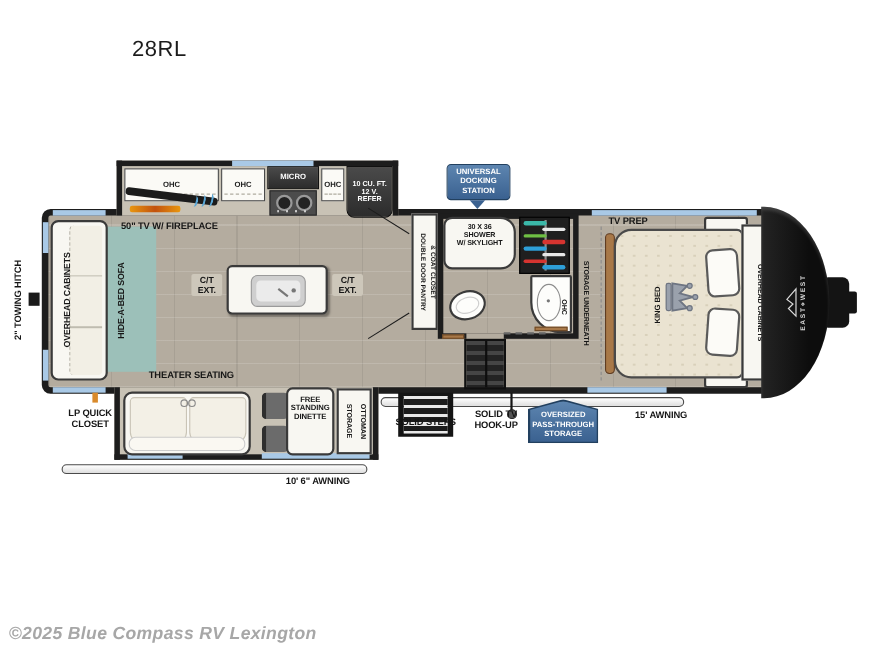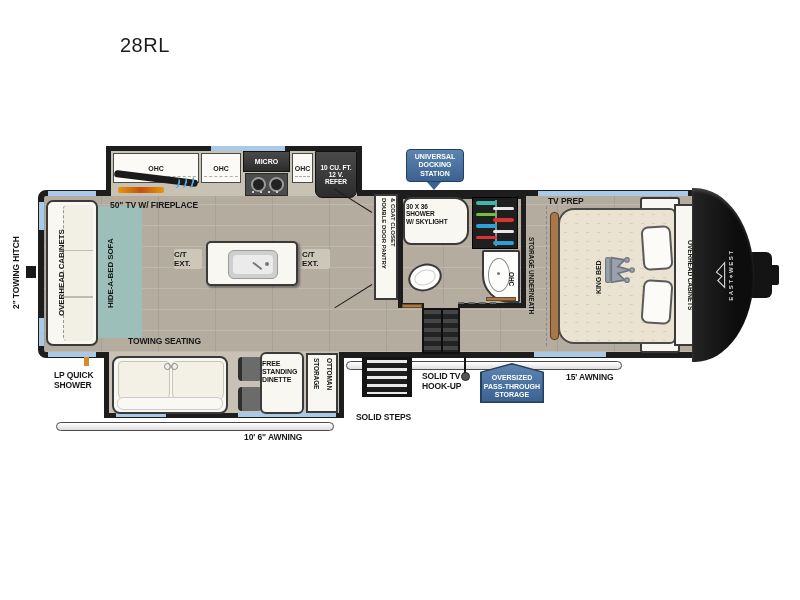--- a/index.html
+++ b/index.html
@@ -1,21 +1,21 @@
 <!DOCTYPE html>
 <html style="--wall: #1d1d1d; --floor: #b4ac9f; --slide-floor: #c8c2b5; --window-blue: #a9c9e6; --badge-top: #5d85b0; --badge-bottom: #3a6190; --badge-border: #22405f; --rug-teal: #9cc0b9; --accent-orange: #d98a2b; --wood-trim: #a87848;"><head>
 <meta charset="utf-8">
 <style>
   html,body{margin:0;padding:0;background:#fff;}
   #plan{position:relative;width:800px;height:600px;background:#ffffff;overflow:hidden;
         font-family:"Liberation Sans",sans-serif;}
   
   .abs{position:absolute;}
   .lbl{position:absolute;font-weight:bold;font-size:8.5px;line-height:1.15;color:#161616;
-       letter-spacing:-0.1px;white-space:pre-line;z-index:6;}
+       letter-spacing:-0.1px;white-space:pre-line;text-align:center;z-index:6;}
   .vlbl{writing-mode:vertical-rl;text-align:center;}
   .vlbl.up{transform:rotate(180deg);}
   .vlr{writing-mode:vertical-lr;}
   .wbox{position:absolute;background:#f8f7f2;border:2px solid #3a3a3a;box-sizing:border-box;}
   .winacc{position:absolute;background:var(--window-blue,#a9c9e6);z-index:2;}
   .darkbox{position:absolute;background:linear-gradient(180deg,#4a4a4a,#2c2c2c);color:#fff;
        border:1.5px solid #111;box-sizing:border-box;display:flex;align-items:center;justify-content:center;
        font-weight:bold;white-space:pre-line;text-align:center;}
   
   #main-body{position:absolute;left:38px;top:190px;width:664px;height:168px;box-sizing:border-box;
@@ -245,21 +245,21 @@
   <div class="abs" style="left:770px;top:265px;width:9px;height:20px;background:#141414;border-radius:2px;z-index:3;"></div>
   <div id="nose"></div>
   <div id="brand-wrap">
     <svg width="30" height="11" viewBox="0 0 40 16">
       <path d="M2 14 L12 4 L18 10 L24 2 L38 14 Z" fill="none" stroke="#d9d9d9" stroke-width="1.6"></path>
     </svg>
     <div class="brand-text">EAST⋄WEST</div>
   </div>
 
   <div id="theater-slide" class="slide"></div>
-  <div class="lbl" style="left:128px;top:337px;width:92px;">TOWING SEATING</div>
+  <div class="lbl" style="left:128px;top:337px;width:92px;">THEATER SEATING</div>
 
   <div class="wbox" style="left:112px;top:356px;width:116px;height:58px;border-radius:8px;z-index:3;">
     <div style="position:absolute;left:4px;top:3px;width:50px;height:40px;background:#f3f0e6;border:1px solid #c9c4b6;border-radius:4px 4px 10px 10px;"></div>
     <div style="position:absolute;left:58px;top:3px;width:50px;height:40px;background:#f3f0e6;border:1px solid #c9c4b6;border-radius:4px 4px 10px 10px;"></div>
     <div style="position:absolute;left:3px;right:3px;bottom:2px;height:11px;background:#faf8f2;border:1px solid #ccc;border-radius:6px;"></div>
     <div style="position:absolute;left:50px;top:5px;width:5px;height:5px;border:1px solid #888;border-radius:50%;"></div>
     <div style="position:absolute;left:57px;top:5px;width:5px;height:5px;border:1px solid #888;border-radius:50%;"></div>
   </div>
 
   <div class="abs" style="left:238px;top:357px;width:20px;height:24px;background:#6b6b6b;border-left:4px solid #2e2e2e;border-radius:4px;z-index:3;"></div>
@@ -280,24 +280,24 @@
   <div class="winacc" style="left:238px;top:412px;width:98px;height:5px;"></div>
 
   <div class="awning" style="left:56px;top:422px;width:278px;"></div>
   <div class="lbl" style="left:244px;top:433px;width:90px;">10' 6" AWNING</div>
 
   <div class="awning" style="left:346px;top:361px;width:276px;"></div>
   <div class="lbl" style="left:566px;top:373px;width:70px;">15' AWNING</div>
 
   <div class="abs" style="left:84px;top:357px;width:5px;height:9px;background:var(--accent-orange,#d98a2b);z-index:3;"></div>
   <div class="lbl" style="left:54px;top:371px;width:56px;">LP QUICK
-SHOWER</div>
+CLOSET</div>
 
   <div id="solid-steps" class="abs"></div>
-  <div class="lbl" style="left:356px;top:413px;width:62px;">SOLID STEPS</div>
+  <div class="lbl" style="left:356px;top:379px;width:62px;">SOLID STEPS</div>
 
   <div class="abs" style="left:464px;top:357px;width:2px;height:17px;background:#141414;z-index:3;"></div>
   <div class="abs" style="left:461px;top:372px;width:7px;height:7px;border-radius:50%;background:#555;border:1px solid #222;z-index:3;"></div>
   <div class="lbl" style="left:422px;top:372px;width:58px;">SOLID TV
 HOOK-UP</div>
 
   <div id="docking-badge" class="badge">
     <span style="white-space:pre-line;">UNIVERSAL
 DOCKING
 STATION</span>
@@ -305,13 +305,14 @@
   <div id="docking-pointer"></div>
 
   <div id="oversized-badge" class="abs">
     <div class="inner badge" style="position:absolute;">
       <span style="white-space:pre-line;">OVERSIZED
 PASS-THROUGH
 STORAGE</span>
     </div>
   </div>
 
+  <div id="watermark">©2025 Blue Compass RV Lexington</div>
 </div>
 
 </body></html>

